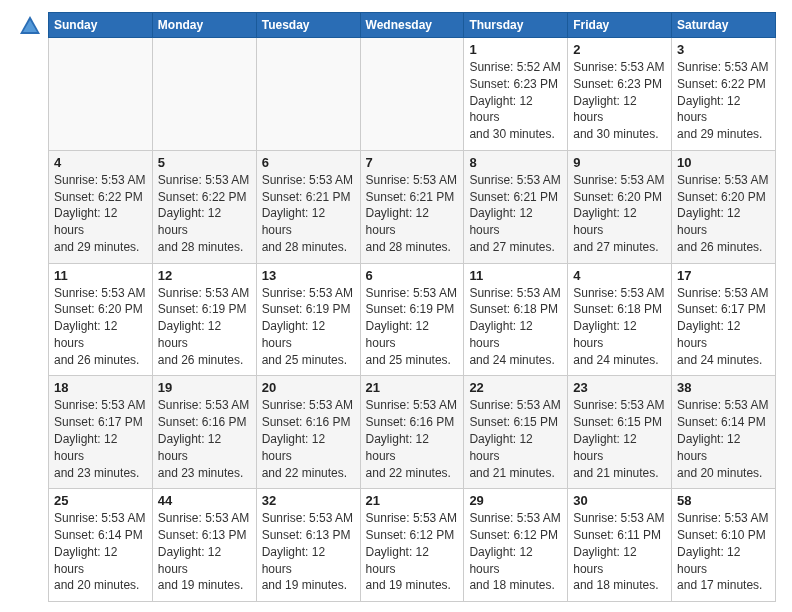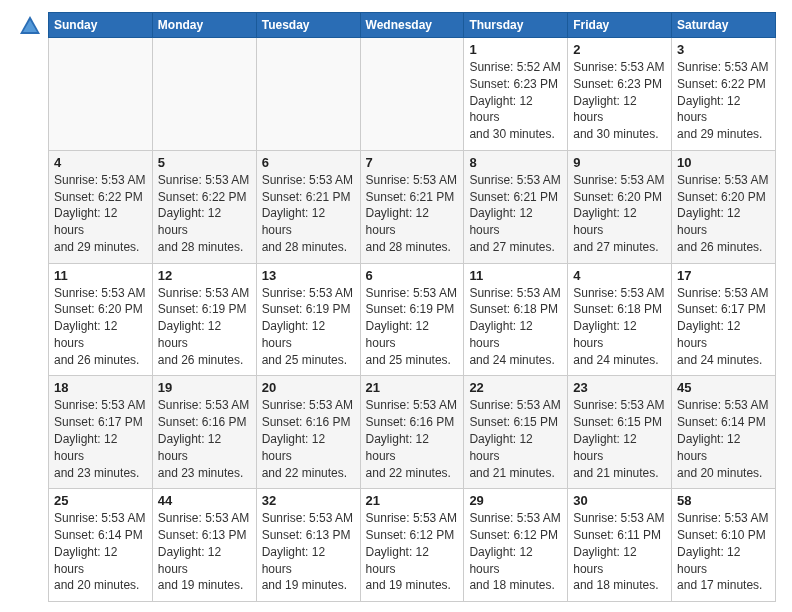--- a/index.html
+++ b/index.html
@@ -236,21 +236,21 @@
           </td>
           <td>
             <span class="day-num">22</span>
             <div class="cell-text">Sunrise: 5:53 AM<br>Sunset: 6:15 PM<br>Daylight: 12 hours<br>and 21 minutes.</div>
           </td>
           <td>
             <span class="day-num">23</span>
             <div class="cell-text">Sunrise: 5:53 AM<br>Sunset: 6:15 PM<br>Daylight: 12 hours<br>and 21 minutes.</div>
           </td>
           <td>
-            <span class="day-num">45</span>
+            <span class="day-num">38</span>
             <div class="cell-text">Sunrise: 5:53 AM<br>Sunset: 6:14 PM<br>Daylight: 12 hours<br>and 20 minutes.</div>
           </td>
         </tr>
         <tr>
           <td>
             <span class="day-num">25</span>
             <div class="cell-text">Sunrise: 5:53 AM<br>Sunset: 6:14 PM<br>Daylight: 12 hours<br>and 20 minutes.</div>
           </td>
           <td>
             <span class="day-num">44</span>

